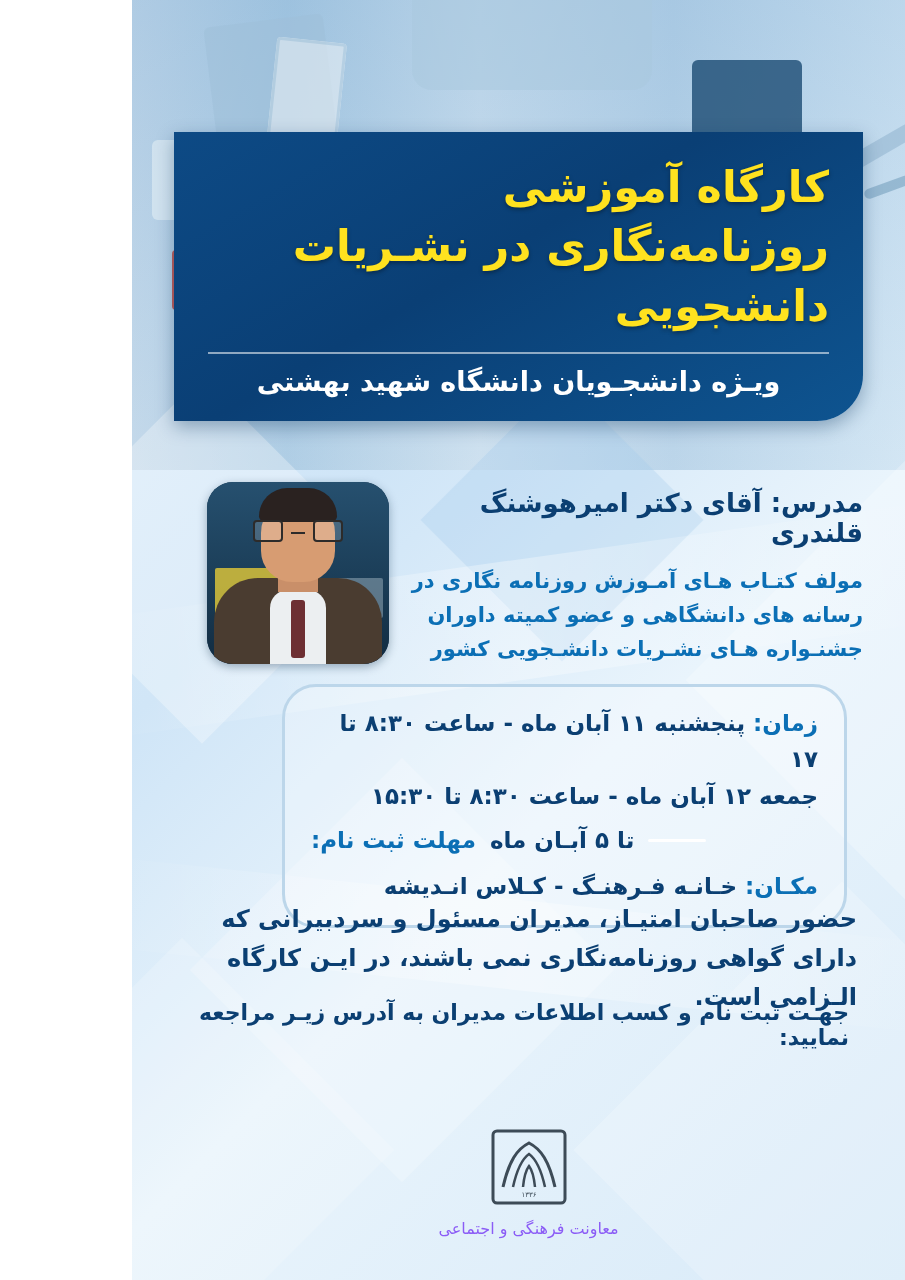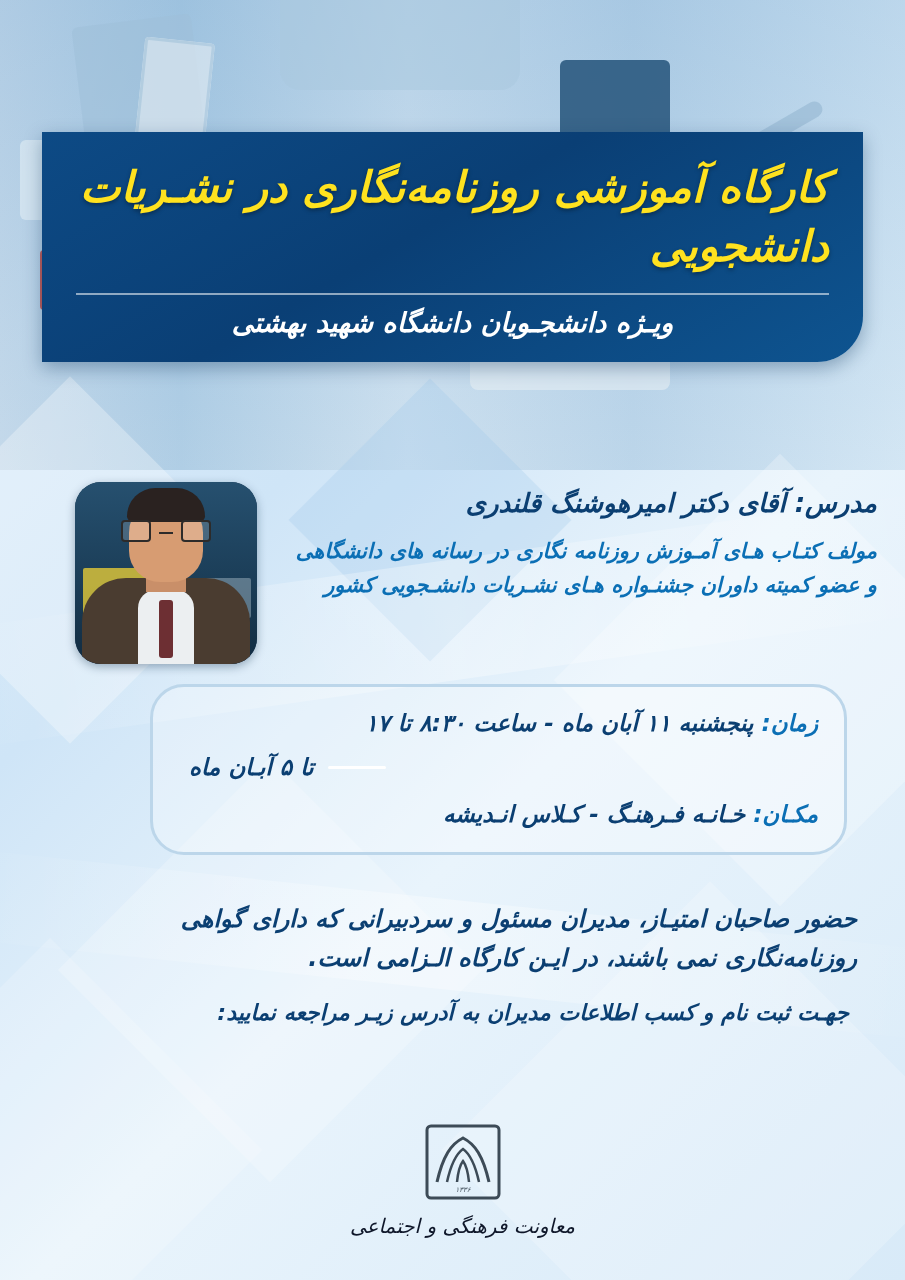--- a/index.html
+++ b/index.html
@@ -5,25 +5,24 @@
   html, body {
     margin: 0;
     padding: 0;
     background: #ffffff;
   }
   body {
     font-family: "DejaVu Sans", "Liberation Sans", sans-serif;
   }
   .poster {
     position: relative;
-    width: 905px;
+    width: 773px;
     height: 1280px;
     overflow: hidden;
     background: #eaf3fb;
-    font-style: italic;
   }
 
   
   .bg-base {
     position: absolute;
     inset: 0;
     background:
       linear-gradient(135deg, #dfeefb 0%, #cfe5f7 35%, #e9f4fc 60%, #d8eaf8 100%);
   }
   .bg-photo {
@@ -103,21 +102,21 @@
     font-size: 27px;
     font-weight: bold;
     text-align: center;
     letter-spacing: 0.5px;
   }
 
   
   .presenter {
     position: absolute;
     left: 42px;
-    right: 28px;
+    right: 42px;
     top: 482px;
     display: flex;
     flex-direction: row-reverse;
     align-items: flex-start;
     gap: 22px;
     padding-left: 33px;
   }
   .presenter-text {
     flex: 1 1 auto;
     text-align: right;
@@ -179,21 +178,21 @@
   .ph-bridge { position: absolute; bottom: 130px; left: 50%; transform: translateX(-50%); width: 14px; height: 2px; background: #2d2b2a; }
 
   
   .info-box {
     position: absolute;
     left: 150px;
     right: 58px;
     top: 684px;
     border: 3px solid #bcd6ea;
     border-radius: 34px;
-    padding: 18px 26px 20px 36px;
+    padding: 18px 26px 20px 26px;
     box-sizing: border-box;
     background: rgba(255,255,255,0.30);
     text-align: right;
   }
   .info-line {
     color: #0b3f72;
     font-size: 23px;
     font-weight: bold;
     line-height: 1.58;
   }
@@ -257,22 +256,22 @@
     margin-left: 20px;
   }
   .logo {
     width: 84px;
     height: 84px;
     margin: 0 auto 10px auto;
     position: relative;
   }
   .logo svg { display: block; }
   .footer-text {
-    color: #0f172a;
-    font-size: 20px;
+    color: #8b5cf6;
+    font-size: 16px;
     letter-spacing: 1px;
   }
 </style>
 </head>
 <body>
 
 <div class="poster">
 
   <div class="bg-base"></div>
 
@@ -326,21 +325,25 @@
       <div class="presenter-name">مدرس: آقای دکتر امیرهوشنگ قلندری</div>
       <div class="presenter-bio">مولف کتـاب هـای آمـوزش روزنامه نگاری در رسانه های دانشگاهی و عضو کمیته داوران جشنـواره هـای نشـریات دانشـجویی کشور</div>
     </div>
   </div>
 
   <div class="info-box">
     <div class="info-line">
       <span class="lbl">زمان:</span>
       <span>پنجشنبه ۱۱ آبان ماه - ساعت ۸:۳۰ تا ۱۷</span>
     </div>
+    <div class="info-line">
+      <span>جمعه ۱۲ آبان ماه - ساعت ۸:۳۰ تا ۱۵:۳۰</span>
+    </div>
     <div class="info-sep-row">
+      <span class="lbl info-line">مهلت ثبت نام:</span>
       <span class="info-line">تا ۵ آبـان ماه</span>
       <span class="dash"></span>
     </div>
     <div class="info-line mt10">
       <span class="lbl">مکـان:</span>
       <span>خـانـه فـرهنـگ - کـلاس انـدیشه</span>
     </div>
   </div>
 
   <div class="note">حضور صاحبان امتیـاز، مدیران مسئول و سردبیرانی که دارای گواهی روزنامه‌نگاری نمی باشند، در ایـن کارگاه الـزامی است.</div>

